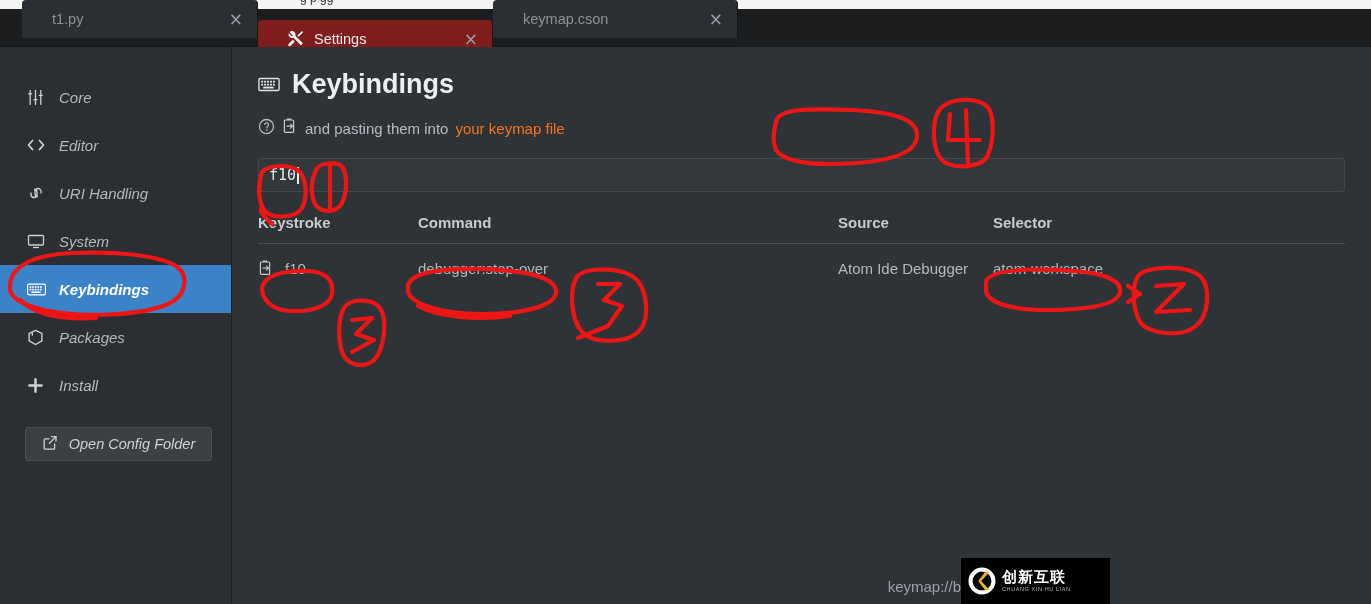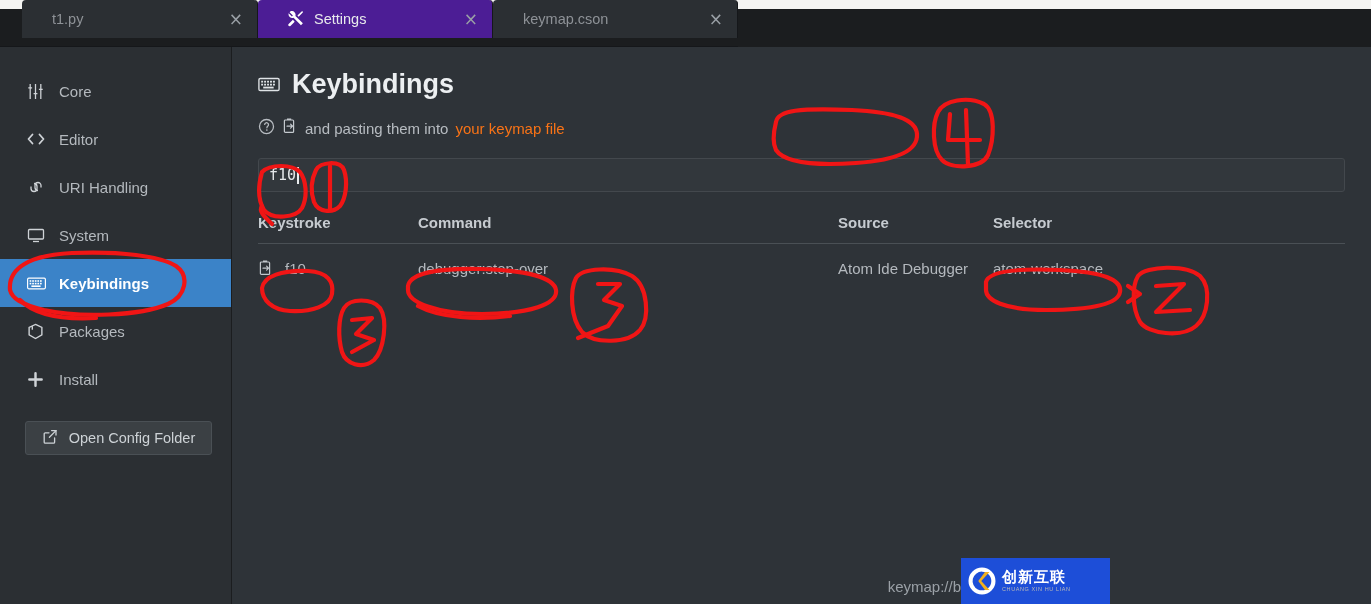--- a/index.html
+++ b/index.html
@@ -41,22 +41,23 @@
     background: #2b2f33;
     color: #8e9297;
     font-size: 14.5px;
     border-right: 1px solid #15171a;
     border-top-left-radius: 4px;
     border-top-right-radius: 4px;
     cursor: pointer;
     white-space: nowrap;
   }
   .tab.active {
-    background: #4c1d95;
+    background: #7f1d1d;
     color: #e8eaec;
+    margin-top: 20px;
   }
   .tab .tab-icon {
     margin-right: 9px; display: inline-flex; align-items: center;
   }
   .tab .tab-close {
     position: absolute; right: 14px; top: 50%; transform: translateY(-50%);
     color: #9aa0a6; font-size: 17px; line-height: 1;
     font-family: "DejaVu Sans", sans-serif;
   }
   #tab0 { left: 22px;  width: 236px; }
@@ -68,21 +69,22 @@
     position: absolute; left: 738px; top: 9px;
     width: 633px; height: 38px; background: #1b1d1f;
   }
 
   
   .sidebar {
     position: absolute; left: 0; top: 47px;
     width: 232px; height: 557px;
     background: #2b2f33;
     border-right: 1px solid #1b1d1f;
-    padding-top: 20px;
+    padding-top: 26px;
+    font-style: italic;
   }
   .side-item {
     display: flex; align-items: center;
     height: 48px; padding-left: 27px;
     color: #b4b9be; font-size: 15px;
     cursor: pointer;
   }
   .side-item.active {
     background: #3b83c8;
     color: #ffffff;
@@ -175,21 +177,21 @@
   .annot {
     position: absolute; left: 0; top: 0;
     width: 1371px; height: 604px;
     pointer-events: none;
   }
 
   
   .watermark {
     position: absolute; right: 0; bottom: 0;
     width: 149px; height: 46px;
-    background: #1d4ed8;
+    background: #000000;
     display: flex; align-items: center;
     padding-left: 6px;
   }
   .wm-logo {
     width: 30px; height: 30px; flex: none; margin-right: 5px;
   }
   .wm-text { display: flex; flex-direction: column; justify-content: center; }
   .wm-cn {
     color: #ffffff; font-size: 15px; font-weight: bold;
     letter-spacing: 1px; line-height: 1.05;

